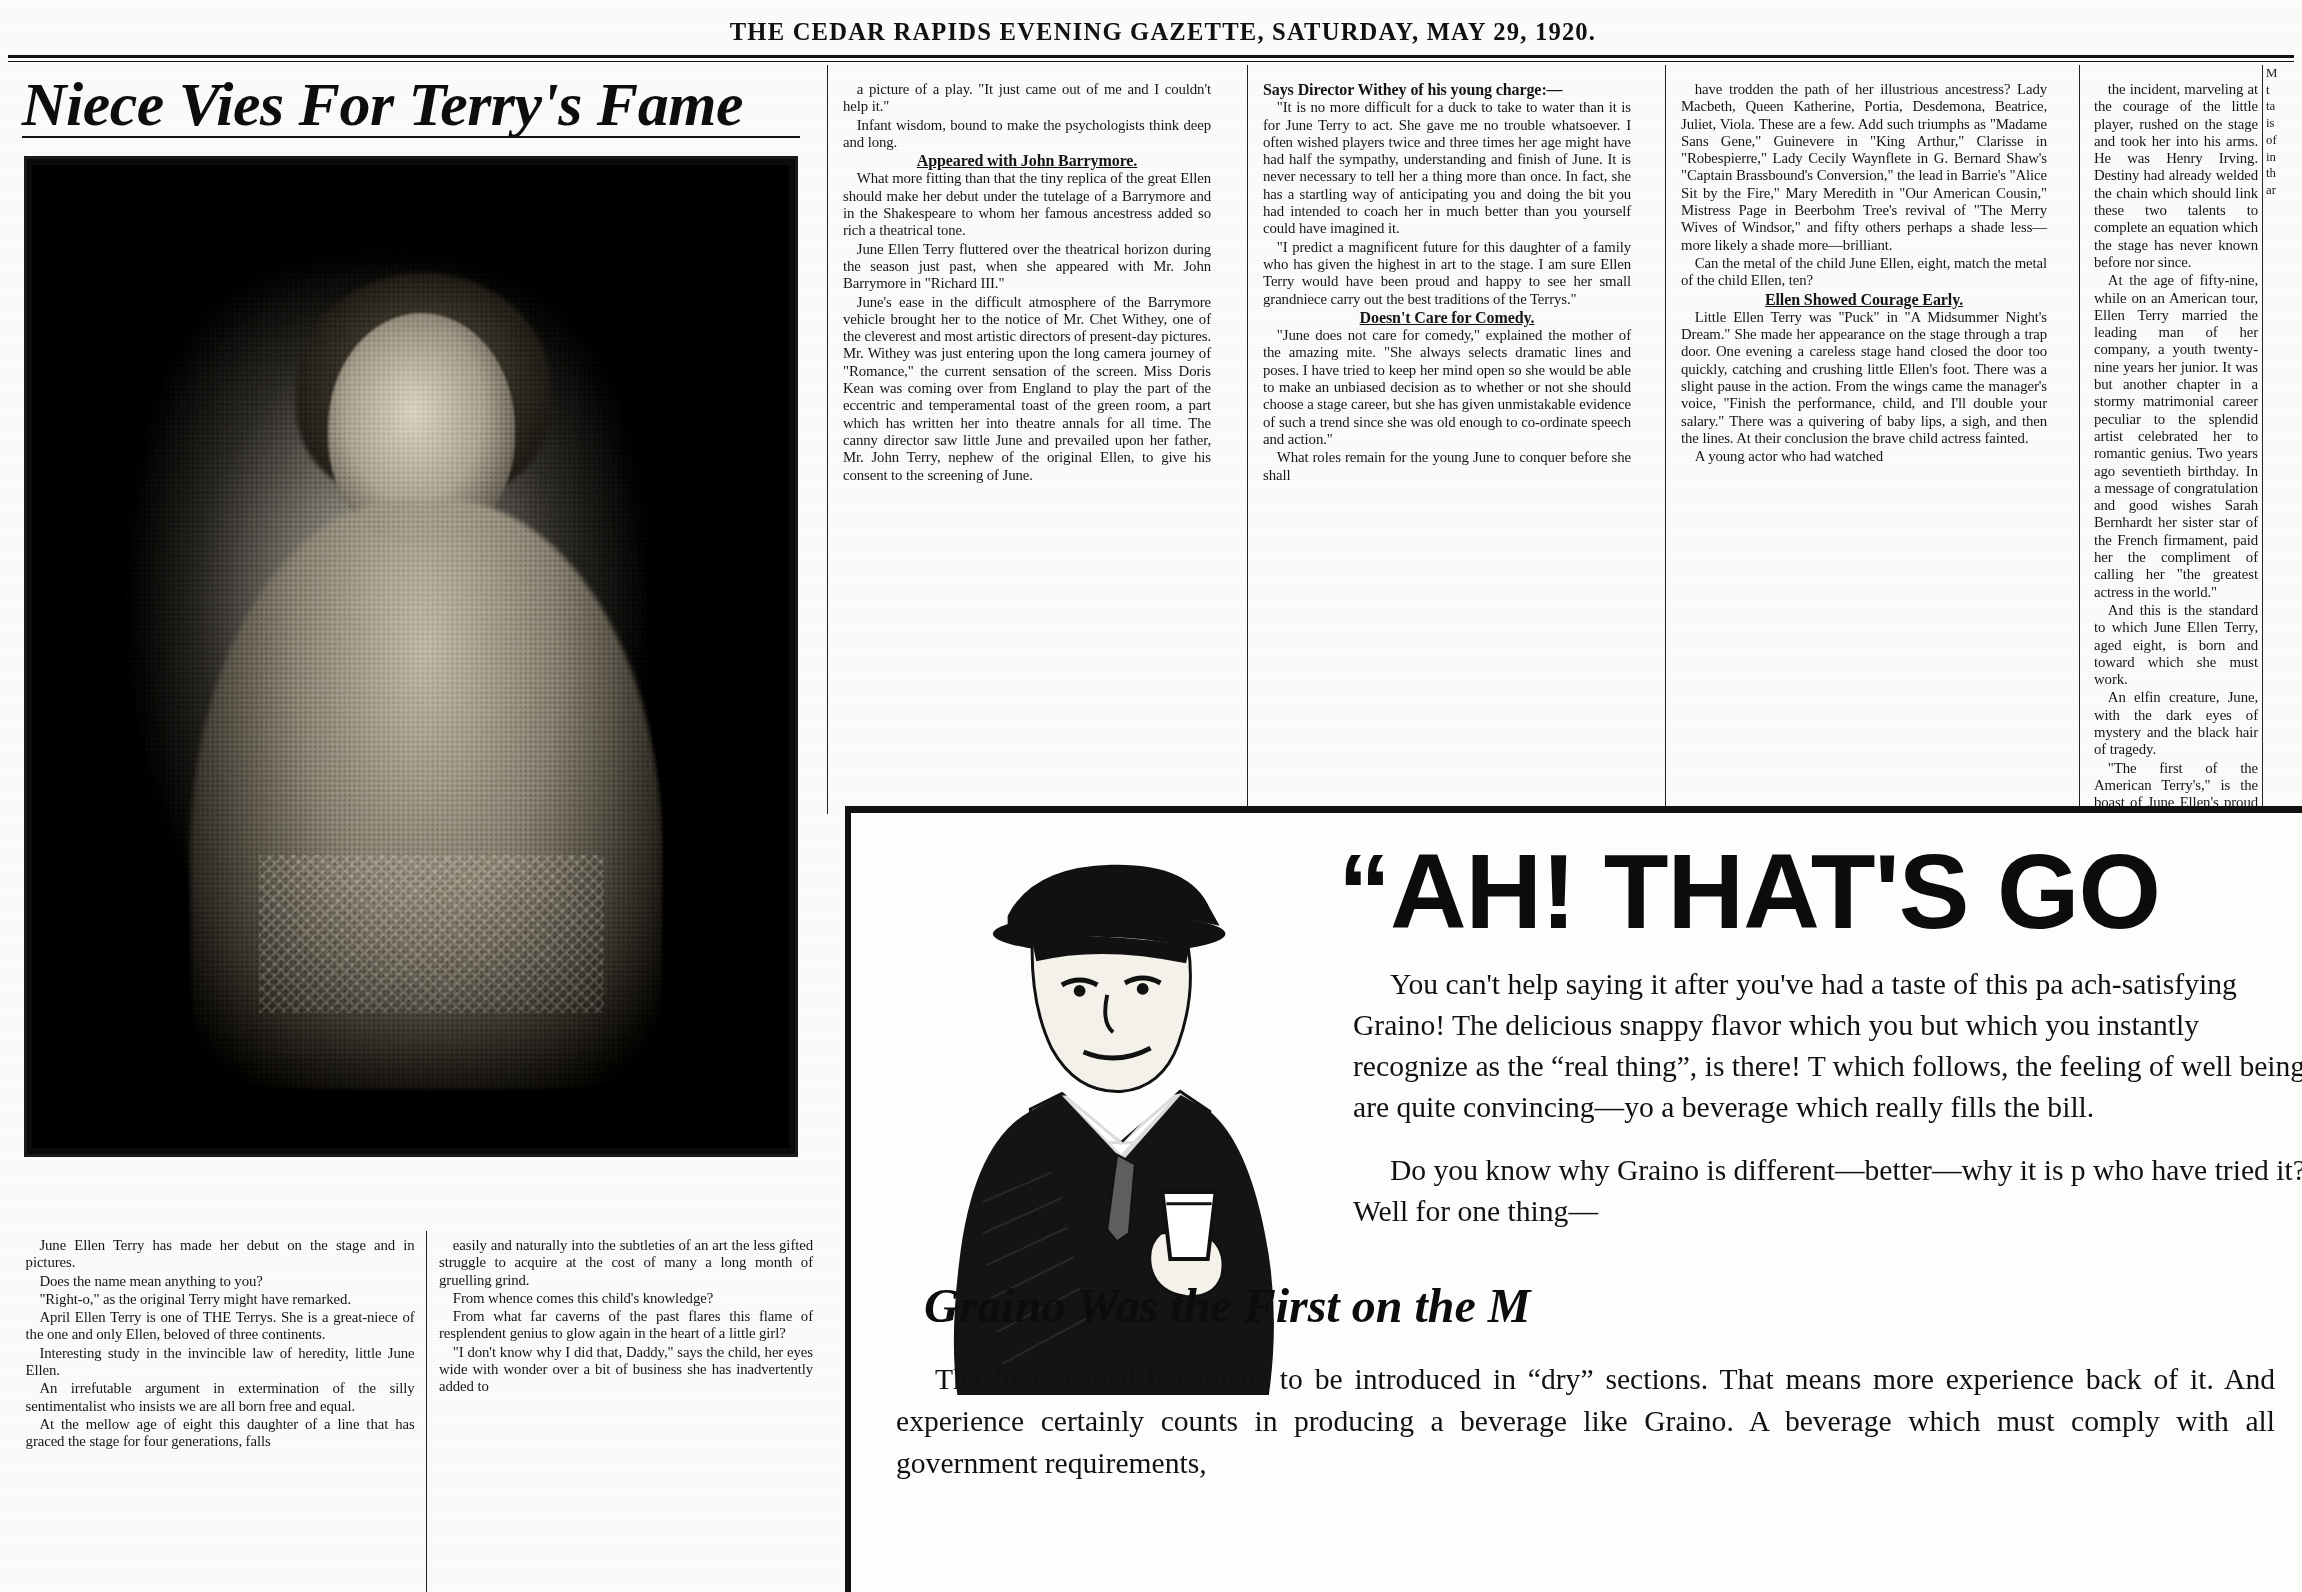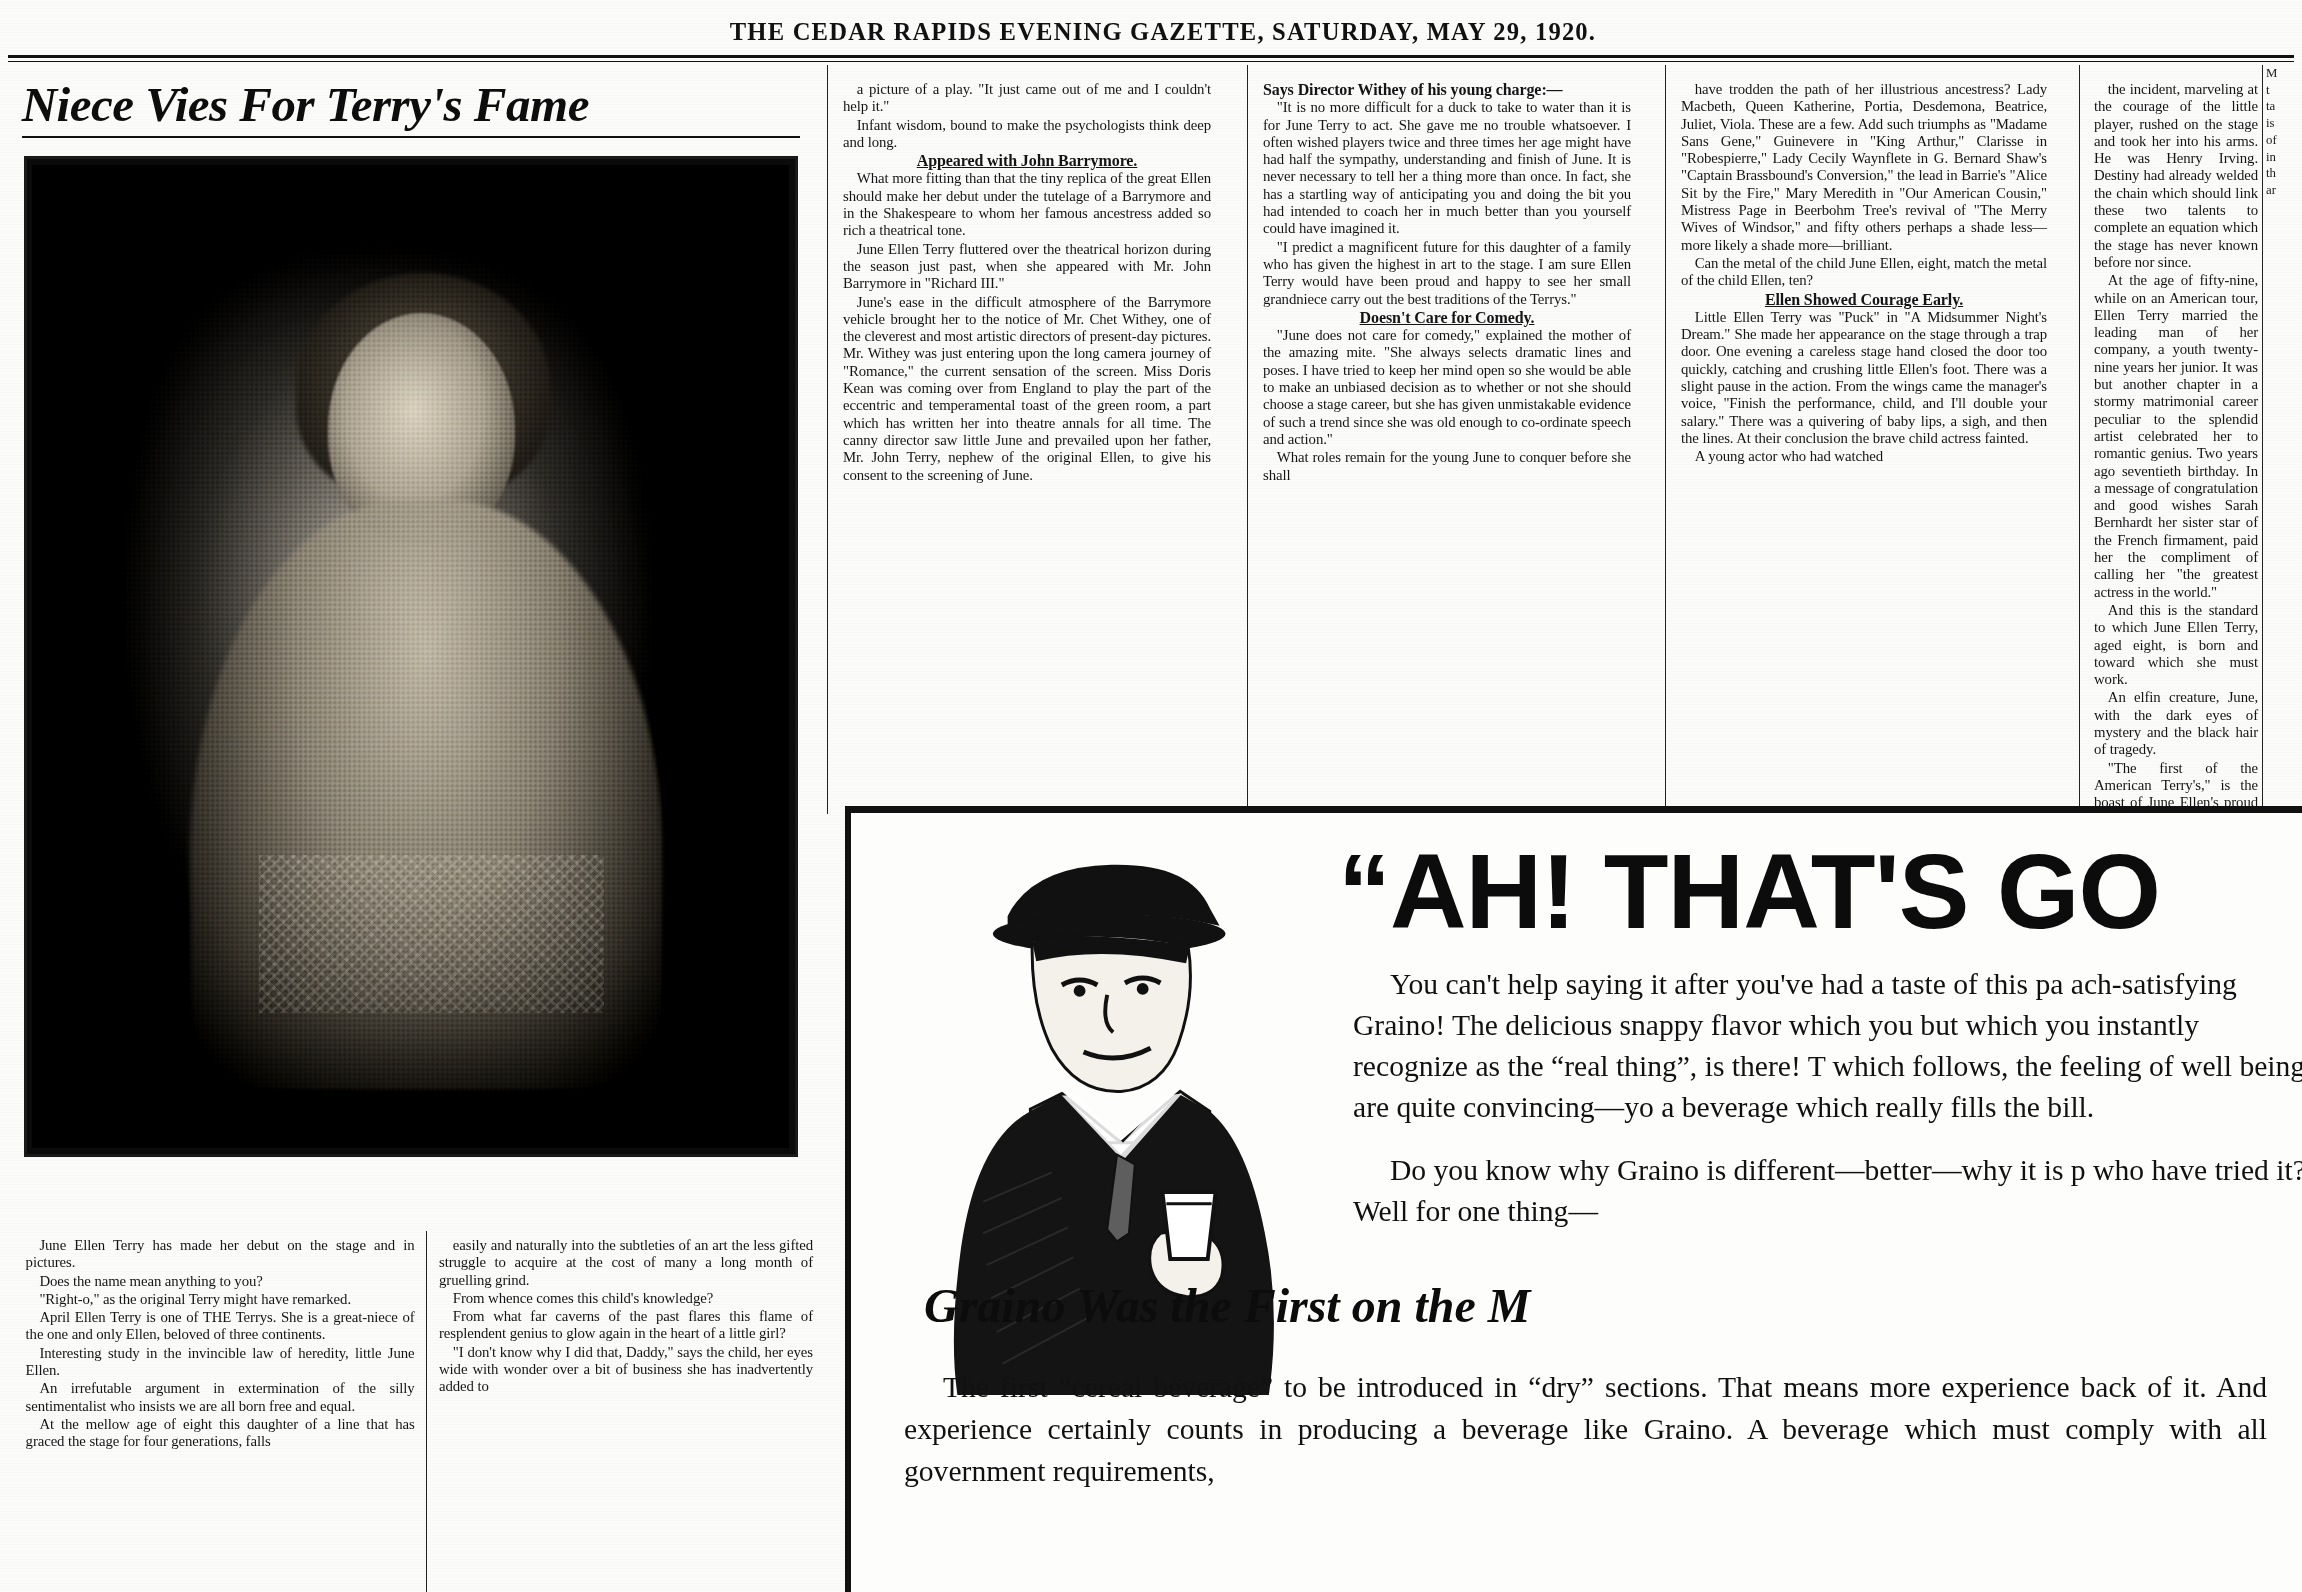--- a/index.html
+++ b/index.html
@@ -63,21 +63,21 @@
 
   
   .headline {
     position: absolute;
     left: 21.7px;
     top: 77px;
     width: 818px;
     font-family: "Liberation Serif", serif;
     font-style: italic;
     font-weight: bold;
-    font-size: 49px;
+    font-size: 62px;
     line-height: 55px;
     letter-spacing: -0.5px;
     color: #0d0d0d;
   }
   .headline-rule {
     position: absolute;
     left: 21.7px;
     top: 136px;
     width: 778px;
     height: 2px;
@@ -282,21 +282,21 @@
     position: absolute;
     left: 51px;
     top: 552px;
     width: 1379px;
     font-family: "Liberation Serif", serif;
     font-size: 29.6px;
     line-height: 42px;
     color: #111;
     text-align: justify;
   }
-  .ad-foot p { margin: 8px; text-indent: 39px; }
+  .ad-foot p { margin: 0; text-indent: 39px; }
 
   
   .edge-sliver {
     position: absolute;
     left: 2266px;
     top: 65px;
     width: 36px;
     height: 729px;
     font-size: 12.8px;
     line-height: 16.7px;

